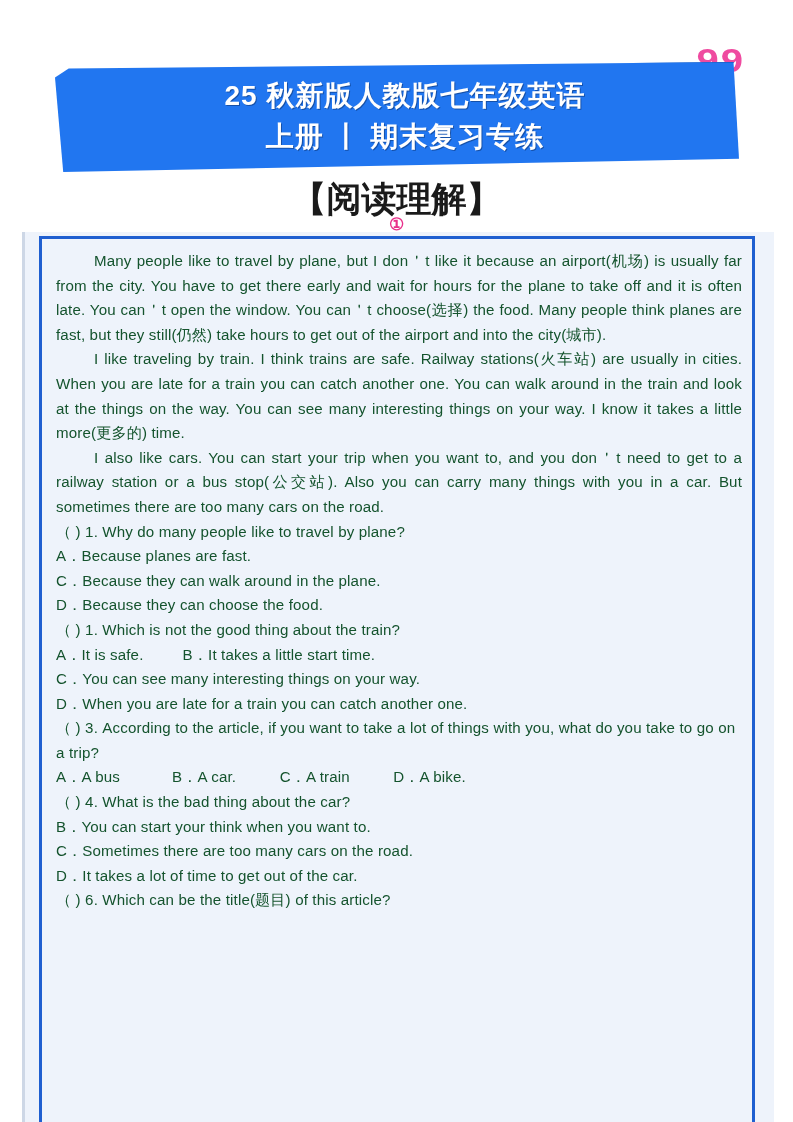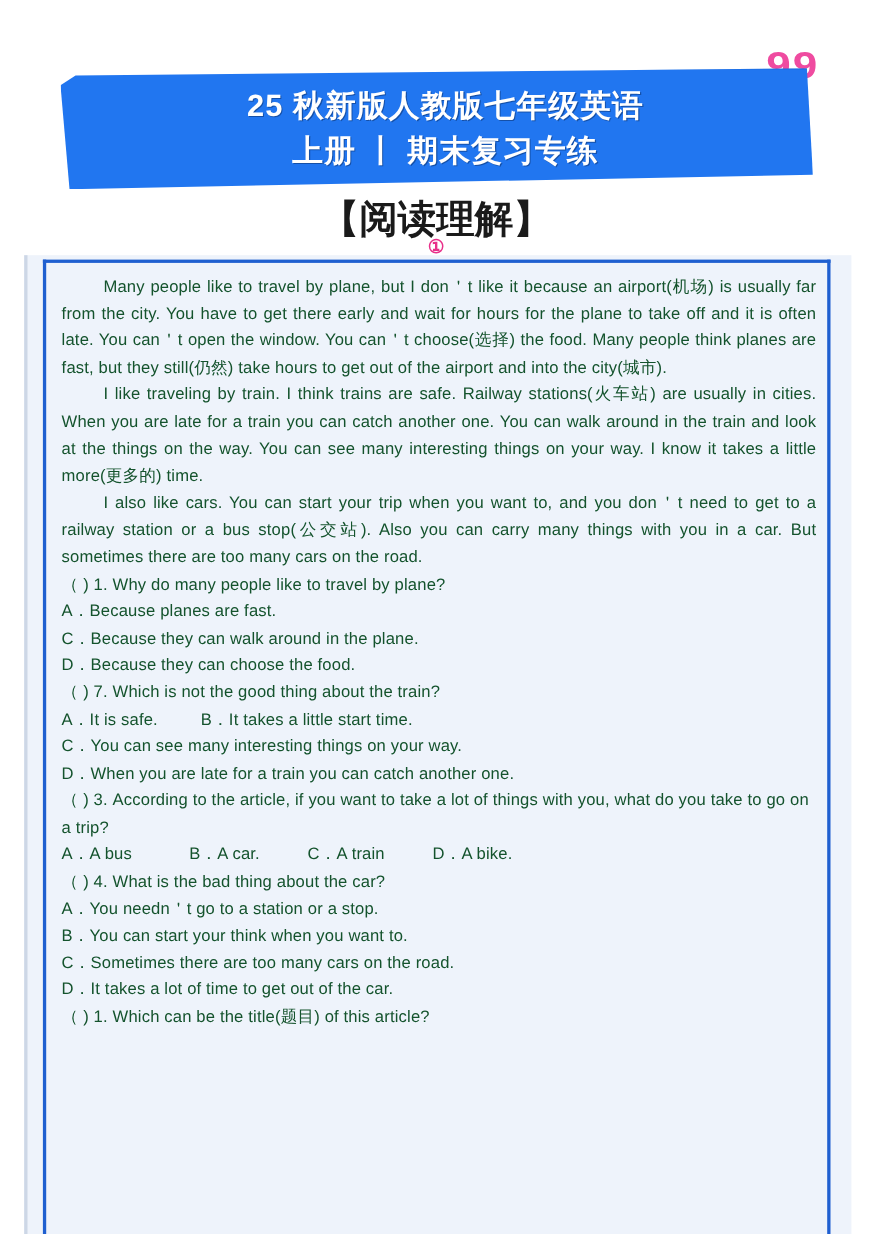--- a/index.html
+++ b/index.html
@@ -150,31 +150,30 @@
 
       <p class="para">Many people like to travel by plane, but I don＇t like it because an airport(机场) is usually far from the city. You have to get there early and wait for hours for the plane to take off and it is often late. You can＇t open the window. You can＇t choose(选择) the food. Many people think planes are fast, but they still(仍然) take hours to get out of the airport and into the city(城市).</p>
       <p class="para">I like traveling by train. I think trains are safe. Railway stations(火车站) are usually in cities. When you are late for a train you can catch another one. You can walk around in the train and look at the things on the way. You can see many interesting things on your way. I know it takes a little more(更多的) time.</p>
       <p class="para">I also like cars. You can start your trip when you want to, and you don＇t need to get to a railway station or a bus stop(公交站). Also you can carry many things with you in a car. But sometimes there are too many cars on the road.</p>
 
       <p class="qline">（      ) 1. Why do many people like to travel by plane?</p>
       <p class="opt-row">A．Because planes are fast.</p>
       <p class="opt-row">C．Because they can walk around in the plane.</p>
       <p class="opt-row">D．Because they can choose the food.</p>
 
-      <p class="qline">（      ) 7. Which is not the good thing about the train?</p>
+      <p class="qline">（      ) 1. Which is not the good thing about the train?</p>
       <p class="opt-row">A．It is safe.         B．It takes a little start time.</p>
       <p class="opt-row">C．You can see many interesting things on your way.</p>
       <p class="opt-row">D．When you are late for a train you can catch another one.</p>
 
       <p class="qline">（      ) 3. According to the article, if you want to take a lot of things with you, what do you take to go on a trip?</p>
       <p class="opt-row">A．A bus            B．A car.          C．A train          D．A bike.</p>
 
       <p class="qline">（      ) 4. What is the bad thing about the car?</p>
-      <p class="opt-row">A．You needn＇t go to a station or a stop.</p>
       <p class="opt-row">B．You can start your think when you want to.</p>
       <p class="opt-row">C．Sometimes there are too many cars on the road.</p>
       <p class="opt-row">D．It takes a lot of time to get out of the car.</p>
 
-      <p class="qline">（      ) 1. Which can be the title(题目) of this article?</p>
+      <p class="qline">（      ) 6. Which can be the title(题目) of this article?</p>
 
     </div>
   </div>
 </div>
 
 </body></html>

